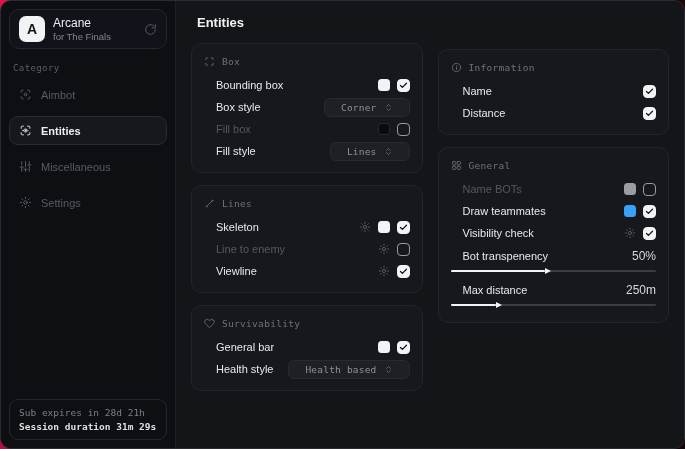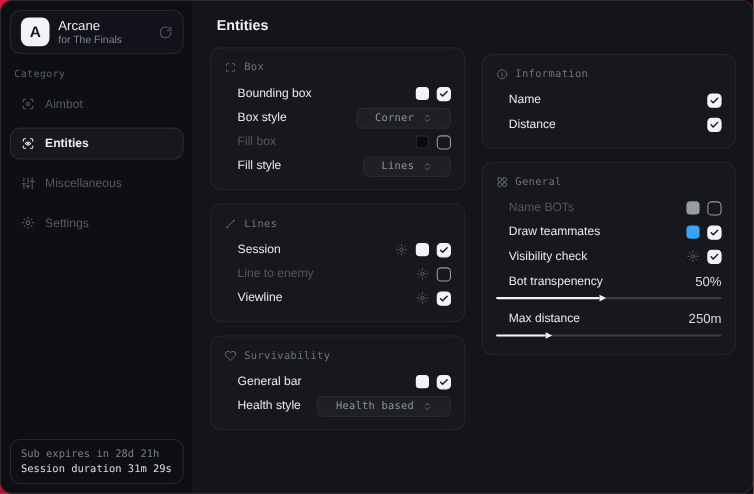--- a/index.html
+++ b/index.html
@@ -50,21 +50,21 @@
     padding: 7px 9px; border-radius: 9px; cursor: pointer;
     color: #575b62; font-size: 11px; border: 1px solid transparent;
   }
   .menu-item.active { color: #eceef1; background: #17181e; border-color: #2b2c33; font-weight: bold; }
   .flex-spacer { flex: 1; }
   .sub-box {
     border: 1px solid #26272d; border-radius: 9px; padding: 7px 9px;
     font-family: "DejaVu Sans Mono", monospace;
   }
   .sub-line1 { font-size: 9.5px; color: #7b7f86; margin-bottom: 3px; white-space: nowrap; }
-  .sub-line2 { font-size: 9.5px; color: #dcdfe3; font-weight: normal; white-space: nowrap; }
+  .sub-line2 { font-size: 9.5px; color: #dcdfe3; font-weight: bold; white-space: nowrap; }
   
   .main { flex: 1; background: #141519; padding: 12px 15px; overflow: hidden; }
   .page-title { font-size: 13px; font-weight: bold; color: #f1f2f5; margin: 2px 0 13px 6px; }
   .columns { display: flex; gap: 15px; align-items: flex-start; }
   .col { flex: 1; display: flex; flex-direction: column; gap: 12px; min-width: 0; }
   .col-right { margin-top: 6px; }
   .card {
     background: #17181d; border: 1px solid #24252b; border-radius: 10px;
     padding: 9px 12px 10px;
   }
@@ -229,21 +229,21 @@
         <section class="card">
           <div class="card-head">
             <svg class="icon i11" viewBox="0 0 24 24">
               <path d="M7 17 17 7"></path>
                 <circle cx="5.5" cy="18.5" r="1"></circle>
                 <circle cx="18.5" cy="5.5" r="1"></circle>
             </svg>
             <span>Lines</span>
           </div>
           <div class="row">
-            <span class="lbl">Session</span>
+            <span class="lbl">Skeleton</span>
             <div class="ctrls">
               <svg class="icon i12 gear-mini" viewBox="0 0 24 24">
                 <circle cx="12" cy="12" r="3.2"></circle>
                   <path d="M12 2.5v2.3M12 19.2v2.3M2.5 12h2.3M19.2 12h2.3M5.3 5.3l1.6 1.6M17.1 17.1l1.6 1.6M5.3 18.7l1.6-1.6M17.1 6.9l1.6-1.6"></path>
               </svg>
               <span class="swatch" style="background: rgb(242, 243, 245);"></span>
               <span class="checkbox checked">
                 <svg viewBox="0 0 24 24">
                     <path d="M20 6 9 17l-5-5"></path>
                   </svg>

